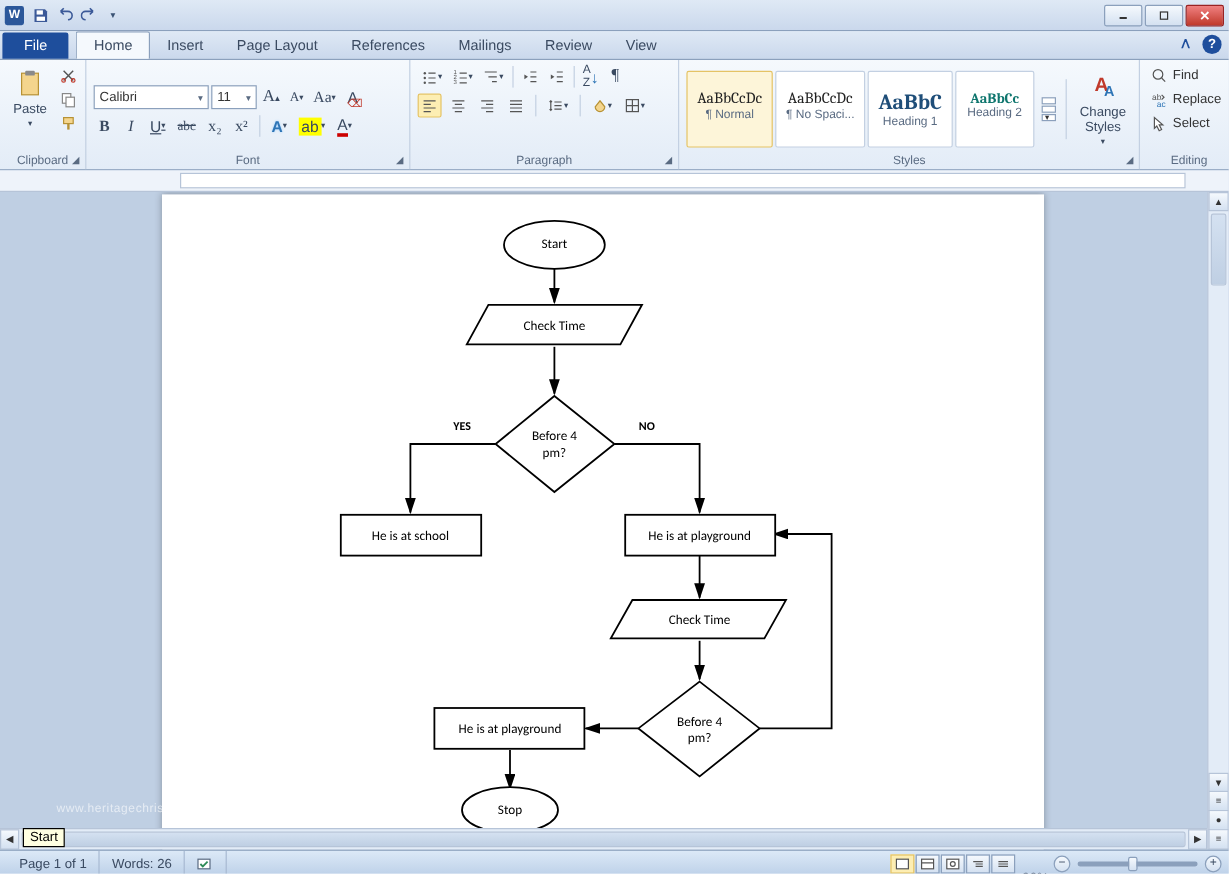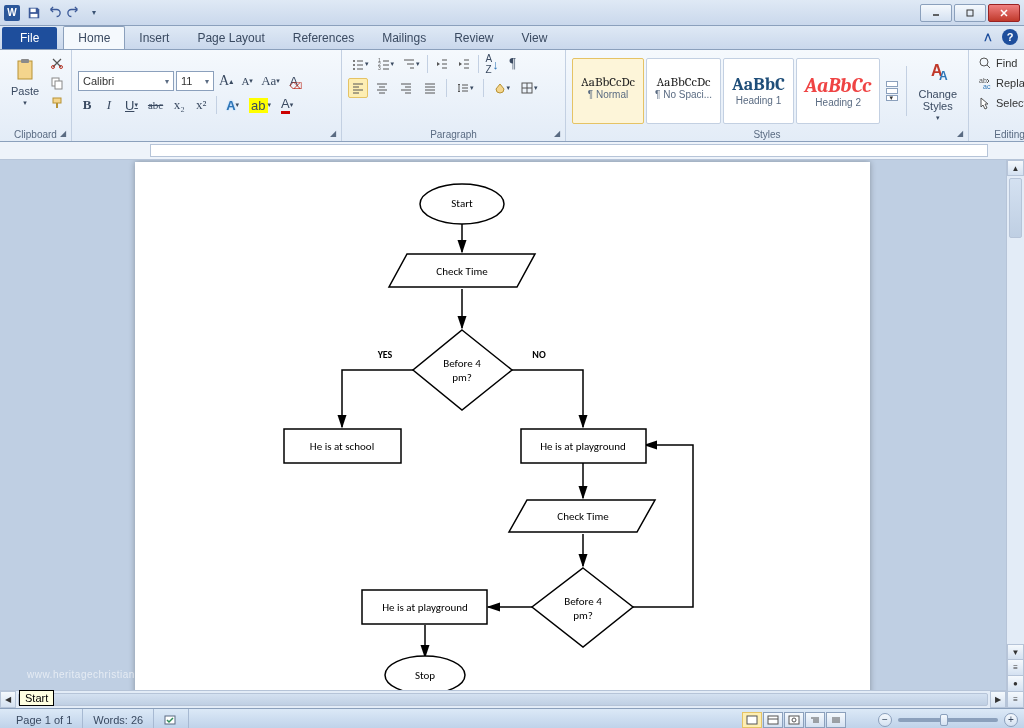--- a/index.html
+++ b/index.html
@@ -80,21 +80,21 @@
   .statusbar { height:22px; background:linear-gradient(#dce9f7,#bcd0e8); border-top:1px solid #8ba0bc; display:flex; align-items:center; padding:0 6px; font-size:11px; color:#3a4a61; position:relative;}
   .statusbar .seg { padding:0 10px; border-right:1px solid #a7b9d2; height:100%; display:flex; align-items:center; cursor:pointer;}
   .statusbar .views { margin-left:auto; display:flex; gap:1px; margin-right:6px;}
   .viewbtn { width:20px; height:16px; border:1px solid #8ba0bc; background:linear-gradient(#f5f9fd,#d4e1f1); display:flex; align-items:center; justify-content:center; cursor:pointer;}
   .viewbtn.sel { background:#fdeeb3; border-color:#e5c365;}
   .zoomtrack { width:100px; height:4px; background:#8ba0bc; border-radius:2px; position:relative; margin:0 6px;}
   .zoomthumb { position:absolute; width:8px; height:12px; background:linear-gradient(#f5f9fd,#d4e1f1); border:1px solid #8ba0bc; border-radius:2px; top:-4px; cursor:pointer;}
   .zoombtn { width:14px; height:14px; border:1px solid #8ba0bc; background:linear-gradient(#f5f9fd,#d4e1f1); border-radius:7px; display:flex; align-items:center; justify-content:center; font-size:10px; cursor:pointer;}
 
   .tooltip { position:absolute; left:19px; bottom:22px; background:#ffffe1; border:1px solid #000; padding:1px 5px; font-size:11px; color:#000;}
-  .watermark { position:absolute; left:27px; bottom:28px; font-size:10px; color:rgba(255,255,255,0.6); letter-spacing:0.5px; pointer-events:none;}
+  .watermark { position:absolute; left:47px; bottom:28px; font-size:10px; color:rgba(255,255,255,0.6); letter-spacing:0.5px; pointer-events:none;}
 </style>
 </head>
 <body>
 
 <div class="titlebar">
   <div class="word-icon">W</div>
   <div class="qat-btn">
       <svg viewBox="0 0 16 16">
         <path fill="#3b5998" d="M2 2h10l2 2v10H2z"></path>
         <rect x="4" y="3" width="6" height="4" fill="#fff"></rect>
@@ -220,20 +220,21 @@
         <div class="txtbtn">
             <span style="background:#ff0;padding:0 2px;">ab</span>
             <span style="font-size:7px;">▾</span>
           </div>
         <div class="txtbtn">
             <span style="border-bottom:3px solid #c00;">A</span>
             <span style="font-size:7px;">▾</span>
           </div>
       </div>
     </div>
+    <div class="glabel">Font</div>
     <div class="dlglaunch">◢</div>
   </div>
 
   <div class="rgroup" style="width:224px;">
     <div style="flex:1;">
       <div class="fontrow1">
         <div class="txtbtn">
             <svg width="14" height="14">
               <circle cx="3" cy="4" r="1" fill="#555"></circle>
               <line x1="6" y1="4" x2="12" y2="4" stroke="#555"></line>
@@ -360,21 +361,21 @@
           </div>
           <div class="stylebox">
             <div class="prev" style="font-size:13px;color:#222;font-weight:normal;font-style:normal;">AaBbCcDc</div>
             <div class="sname">¶ No Spaci...</div>
           </div>
           <div class="stylebox">
             <div class="prev" style="font-size:18px;color:#1f4e79;font-weight:bold;font-style:normal;">AaBbC</div>
             <div class="sname">Heading 1</div>
           </div>
           <div class="stylebox">
-            <div class="prev" style="font-size:20px;color:#ef4444;font-weight:bold;font-style:italic;">AaBbCc</div>
+            <div class="prev" style="font-size:12px;color:#0f766e;font-weight:bold;">AaBbCc</div>
             <div class="sname">Heading 2</div>
           </div>
         </div>
       <div class="styleextra">
           <div></div>
           <div></div>
           <div style="position:relative;">
             <span style="position:absolute;font-size:7px;left:2px;top:-2px;">▾</span>
           </div>
         </div>

